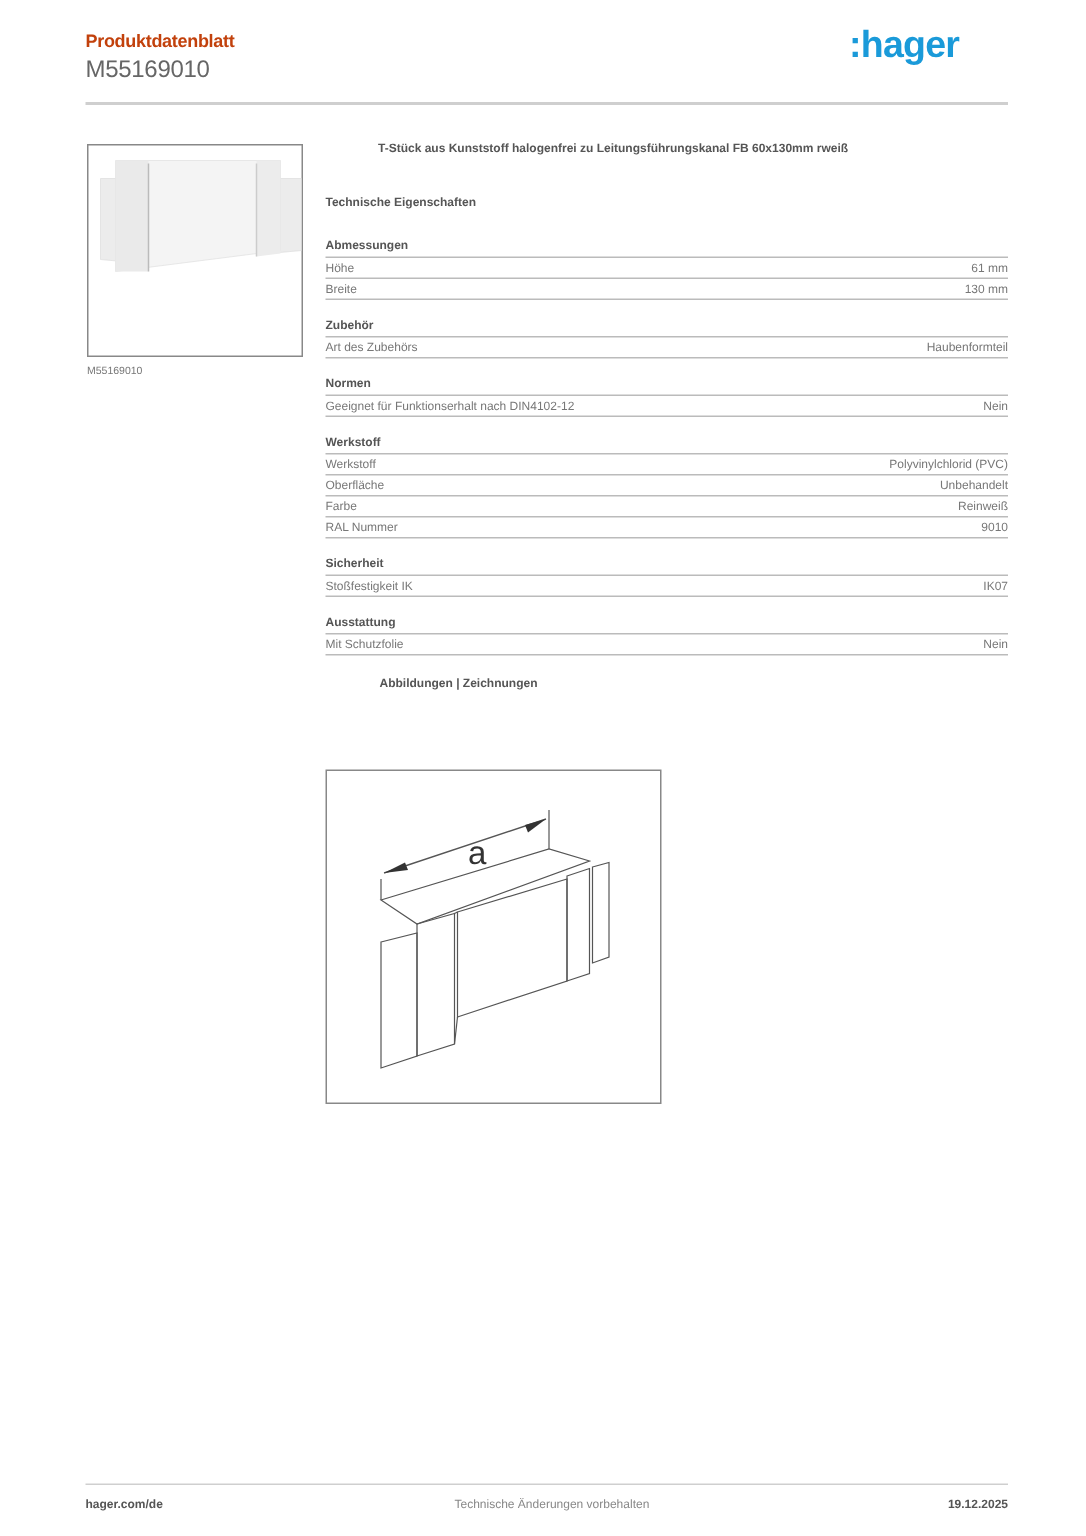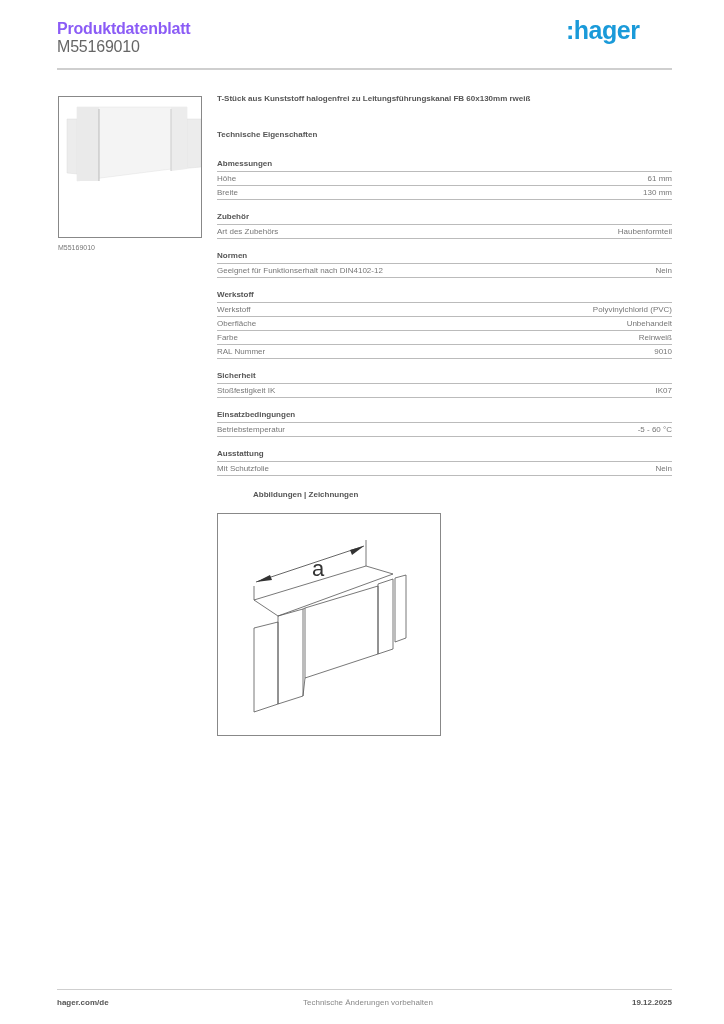--- a/index.html
+++ b/index.html
@@ -1,26 +1,26 @@
 <!DOCTYPE html>
 <html><head>
 <meta charset="utf-8">
 <style>
   html, body { margin: 0; padding: 0; background: #ffffff; }
   body { width: 724px; height: 1024px; position: relative; font-family: "Liberation Sans", sans-serif; color: #444; overflow: hidden; }
-  .header-title { position: absolute; left: 57px; top: 20px; font-size: 16px; font-weight: bold; color: #8b5cf6; letter-spacing: -0.2px; }
+  .header-title { position: absolute; left: 57px; top: 20px; font-size: 12px; font-weight: bold; color: #c2410c; letter-spacing: -0.2px; }
   .header-sub { position: absolute; left: 57px; top: 38px; font-size: 16px; color: #666; letter-spacing: -0.2px; }
   .logo { position: absolute; left: 566px; top: 16px; font-size: 25px; font-weight: bold; color: #1a9ad9; letter-spacing: -0.5px; }
   .header-rule { position: absolute; left: 57px; top: 68px; width: 615px; height: 2px; background: #cfcfcf; }
 
   .product-image { position: absolute; left: 58px; top: 96px; width: 142px; height: 140px; border: 1px solid #888; background: #fff; }
   .product-caption { position: absolute; left: 58px; top: 244px; font-size: 7px; color: #777; }
 
   .main { position: absolute; left: 217px; top: 94px; width: 455px; }
-  .product-desc { font-size: 8px; font-weight: bold; color: #555; height: 36px; }
+  .product-desc { font-size: 8px; font-weight: bold; color: #555; height: 36px; margin-left: 35px; }
   .tech-title { font-size: 8px; font-weight: bold; color: #555; height: 28px; }
   .section { margin-bottom: 11px; }
   .section-head { font-size: 8px; font-weight: bold; color: #555; padding-bottom: 2px; border-bottom: 1px solid #bbb; line-height: 11px; }
   .row { display: flex; justify-content: space-between; font-size: 8px; color: #777; border-bottom: 1px solid #bbb; line-height: 13px; align-items: center; }
   .draw-title { font-size: 8px; font-weight: bold; color: #555; margin-top: 14px; margin-left: 36px; }
 
   .drawing { position: absolute; left: 217px; top: 513px; width: 222px; height: 221px; border: 1px solid #888; background: #fff; }
 
   .footer-rule { position: absolute; left: 57px; top: 989px; width: 615px; height: 1px; background: #cfcfcf; }
   .footer-left { position: absolute; left: 57px; top: 998px; font-size: 8px; font-weight: bold; color: #555; }
@@ -101,27 +101,20 @@
   </div>
 
   <div class="section">
     <div class="section-head">Sicherheit</div>
     <div class="row">
         <span>Stoßfestigkeit IK</span>
         <span>IK07</span>
       </div>
   </div>
 
-  <div class="section">
-    <div class="section-head">Einsatzbedingungen</div>
-    <div class="row">
-        <span>Betriebstemperatur</span>
-        <span>-5 - 60 °C</span>
-      </div>
-  </div>
 
   <div class="section">
     <div class="section-head">Ausstattung</div>
     <div class="row">
         <span>Mit Schutzfolie</span>
         <span>Nein</span>
       </div>
   </div>
 
   <div class="draw-title">Abbildungen | Zeichnungen</div>

